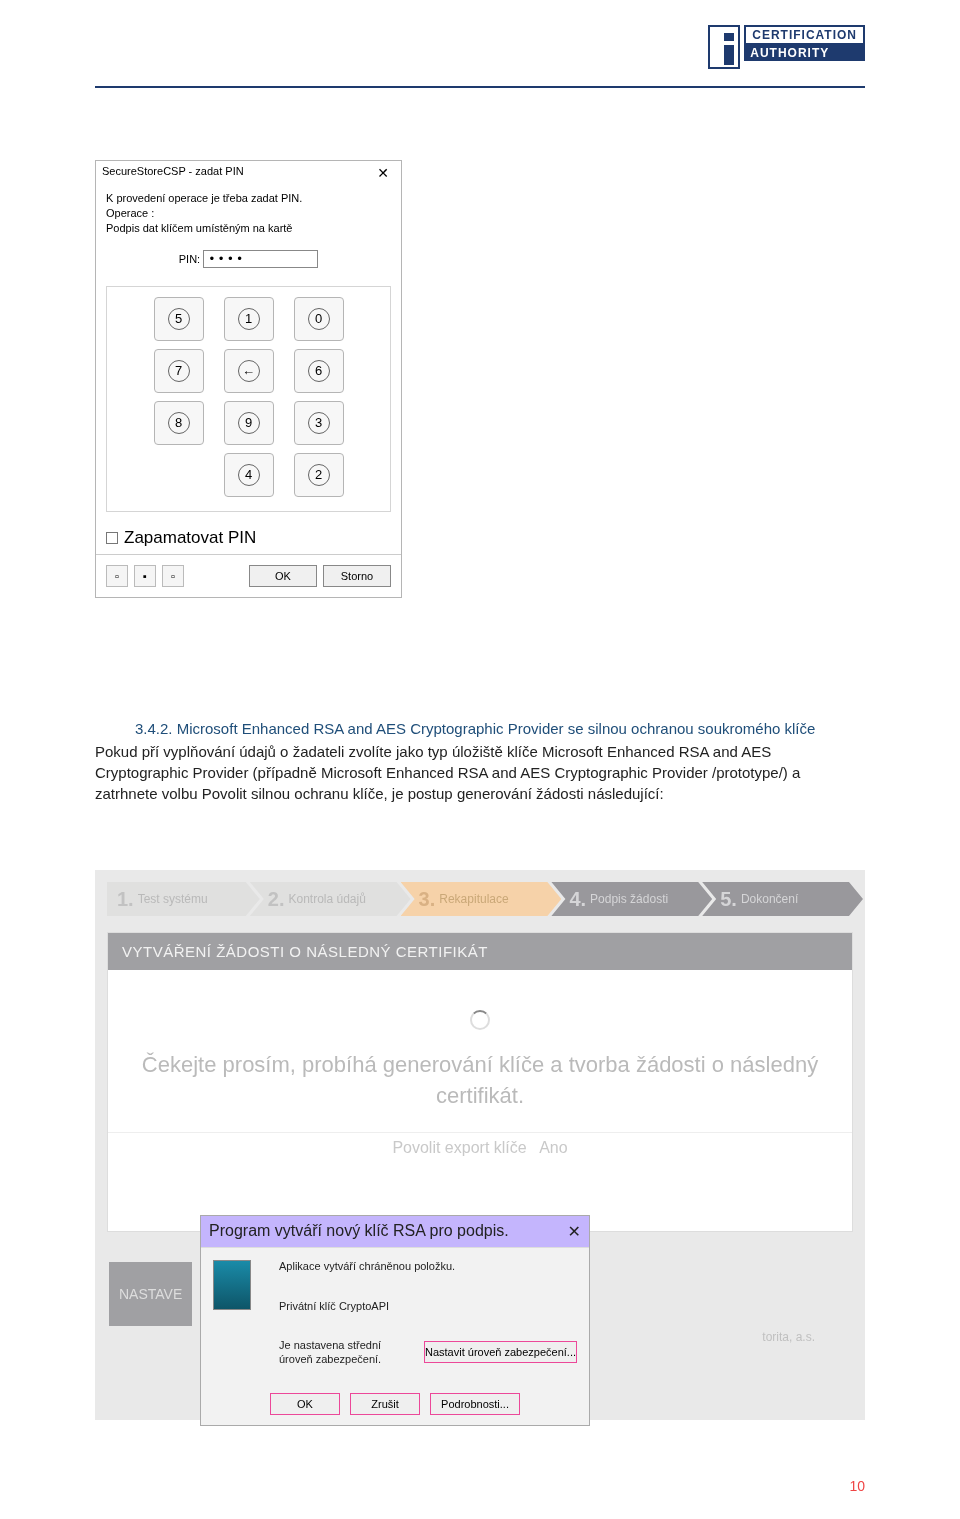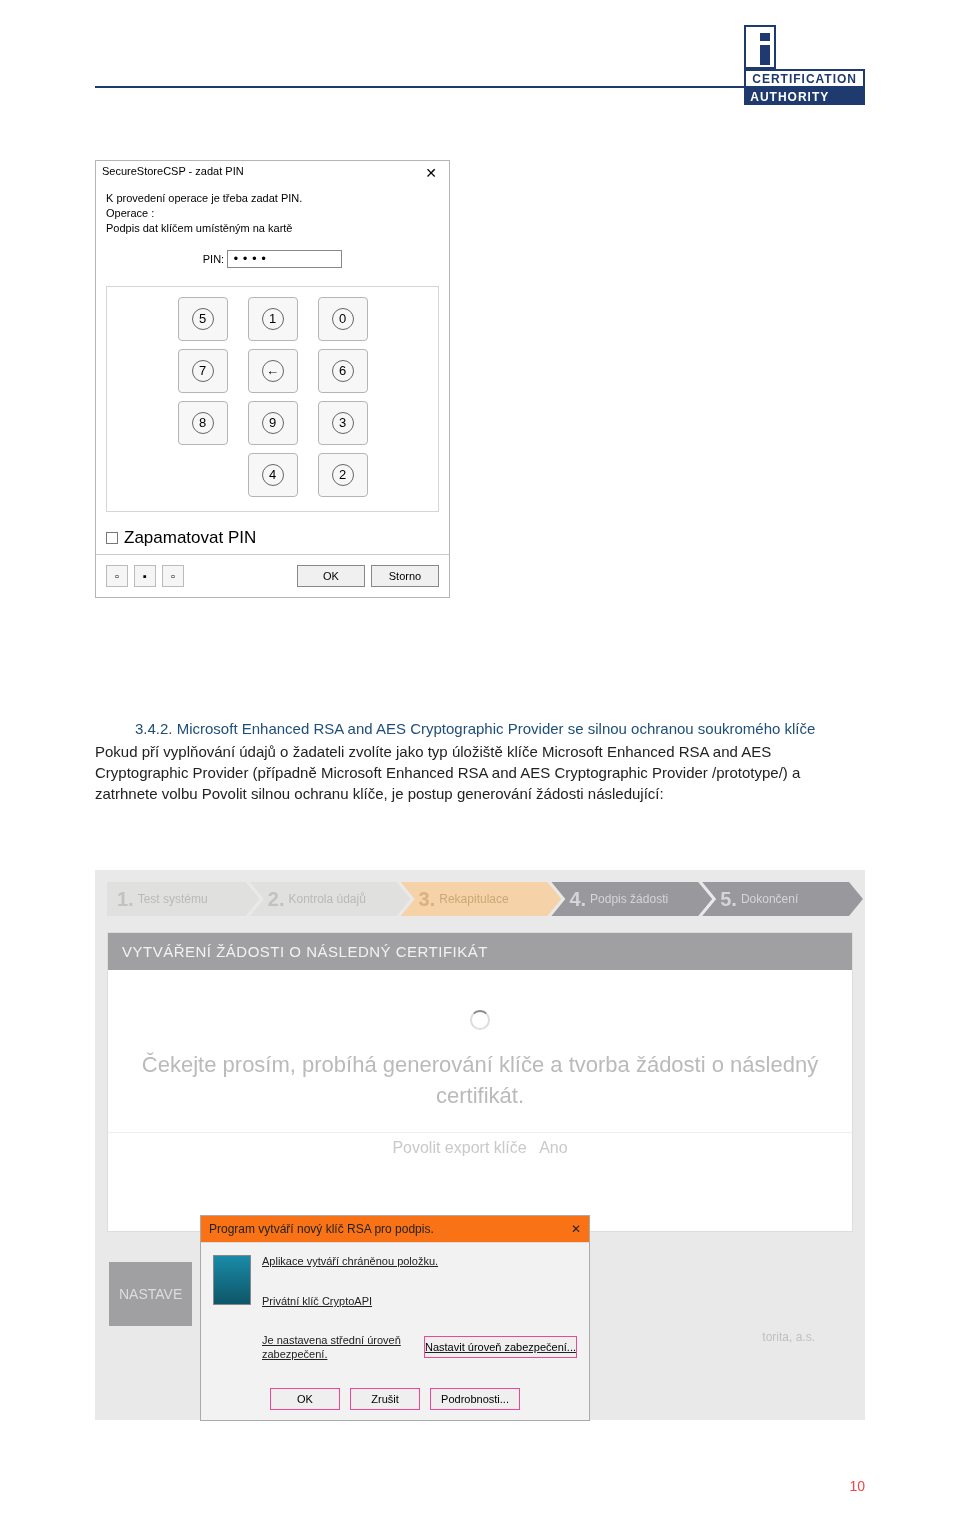--- a/index.html
+++ b/index.html
@@ -12,21 +12,20 @@
     min-height: 1519px;
   }
   .header-logo {
     position: absolute;
     right: 95px;
     top: 25px;
   }
   .logo-box {
     display: flex;
     align-items: stretch;
-    flex-direction: column;
   }
   .logo-i {
     width: 32px;
     height: 44px;
     background: #fff;
     border: 2px solid #1e3a6e;
     position: relative;
     margin-right: 4px;
   }
   .logo-i::before {
@@ -60,21 +59,21 @@
   }
   .header-line {
     position: absolute;
     left: 95px; right: 95px; top: 86px;
     height: 2px; background: #1e3a6e;
   }
 
   .pin-dialog {
     position: absolute;
     left: 95px; top: 160px;
-    width: 355px;
+    width: 307px;
     border: 1px solid #b5b5b5;
     background: #fff;
     font-family: "Segoe UI", Arial, sans-serif;
     font-size: 11px;
   }
   .pin-titlebar {
     display: flex; justify-content: space-between;
     padding: 4px 6px;
     font-size: 11px;
   }
@@ -270,29 +269,28 @@
     border: 1px solid #aaa;
     background: #f2f2f2;
     font-family: "Segoe UI", Arial, sans-serif;
     font-size: 11px;
     color: #222;
     box-shadow: 5px 5px 0px rgba(0,0,0,0);
   }
   .rsa-title {
     display: flex; justify-content: space-between;
     padding: 6px 8px;
-    background: #f97316;
+    background: #c4b5fd;
     border-bottom: 1px solid #ddd;
-    font-size: 12px;
+    font-size: 16px;
   }
   .rsa-body {
     display: flex;
     padding: 12px;
-    gap: 11px;
-    text-decoration: underline;
+    gap: 28px;
   }
   .rsa-icon {
     width: 38px; height: 50px;
     background: linear-gradient(#1a8ba8, #0e5568);
     border: 1px solid #888;
   }
   .rsa-content { flex: 1; }
   .rsa-line1 { margin-bottom: 28px; }
   .rsa-line2 { margin-bottom: 26px; }
   .rsa-sec-row {

